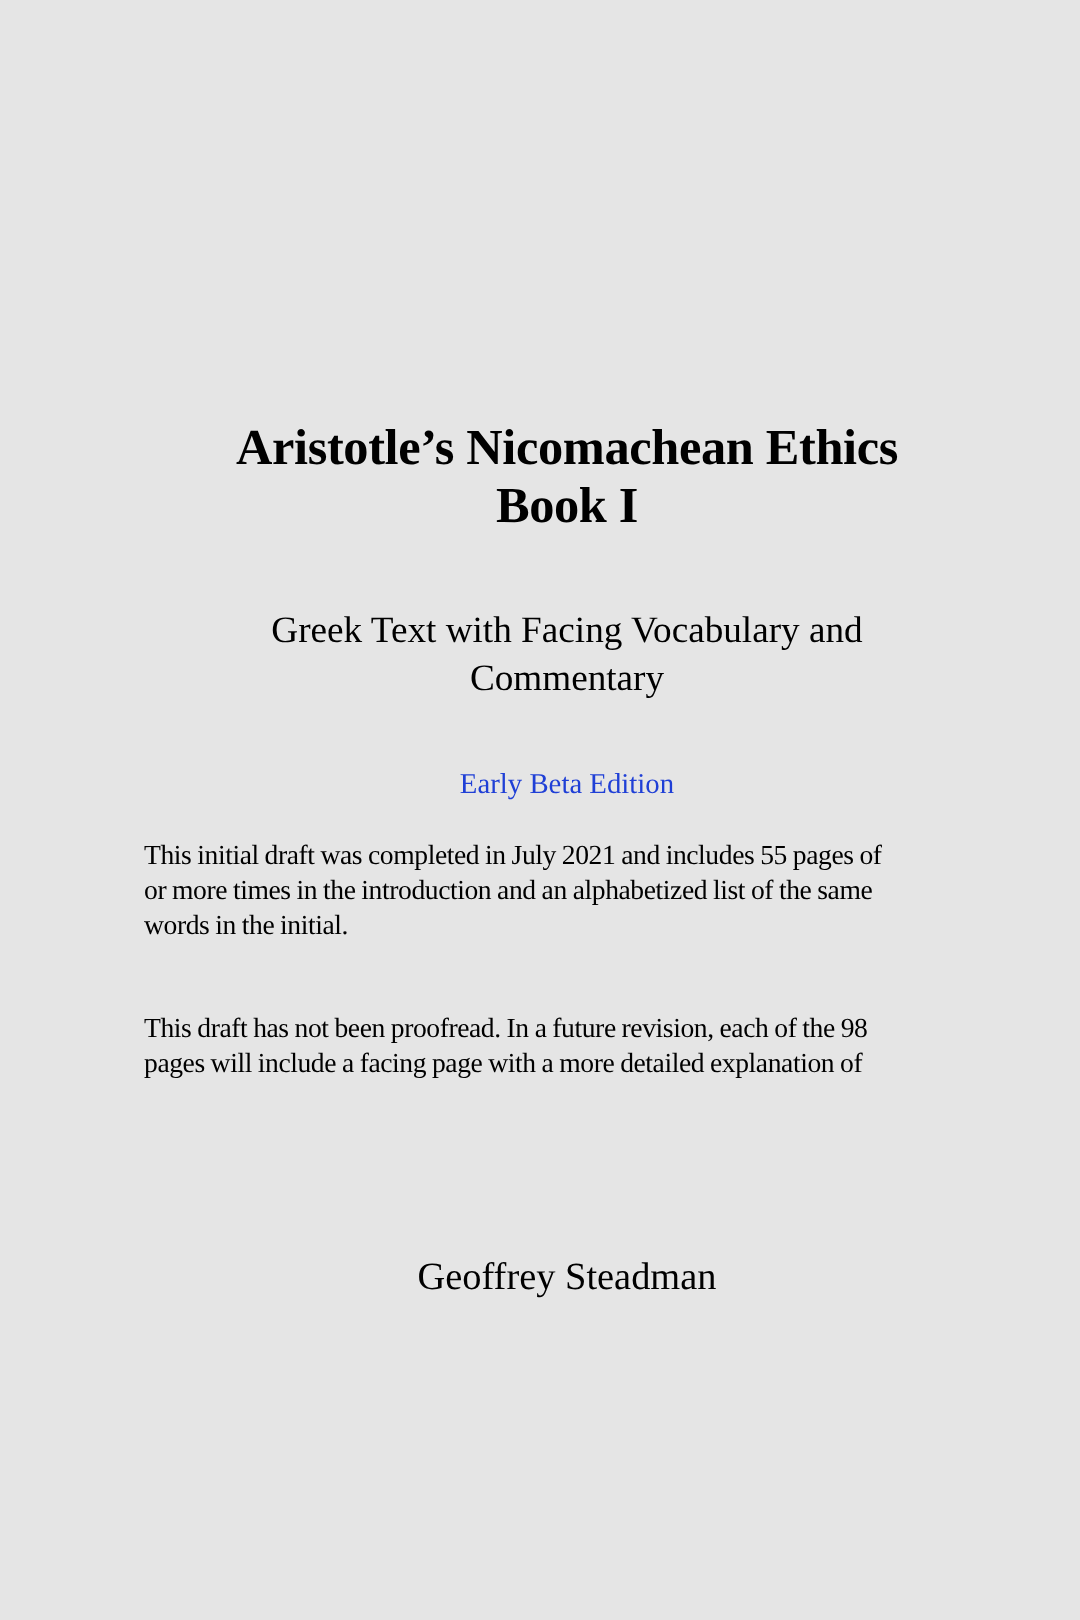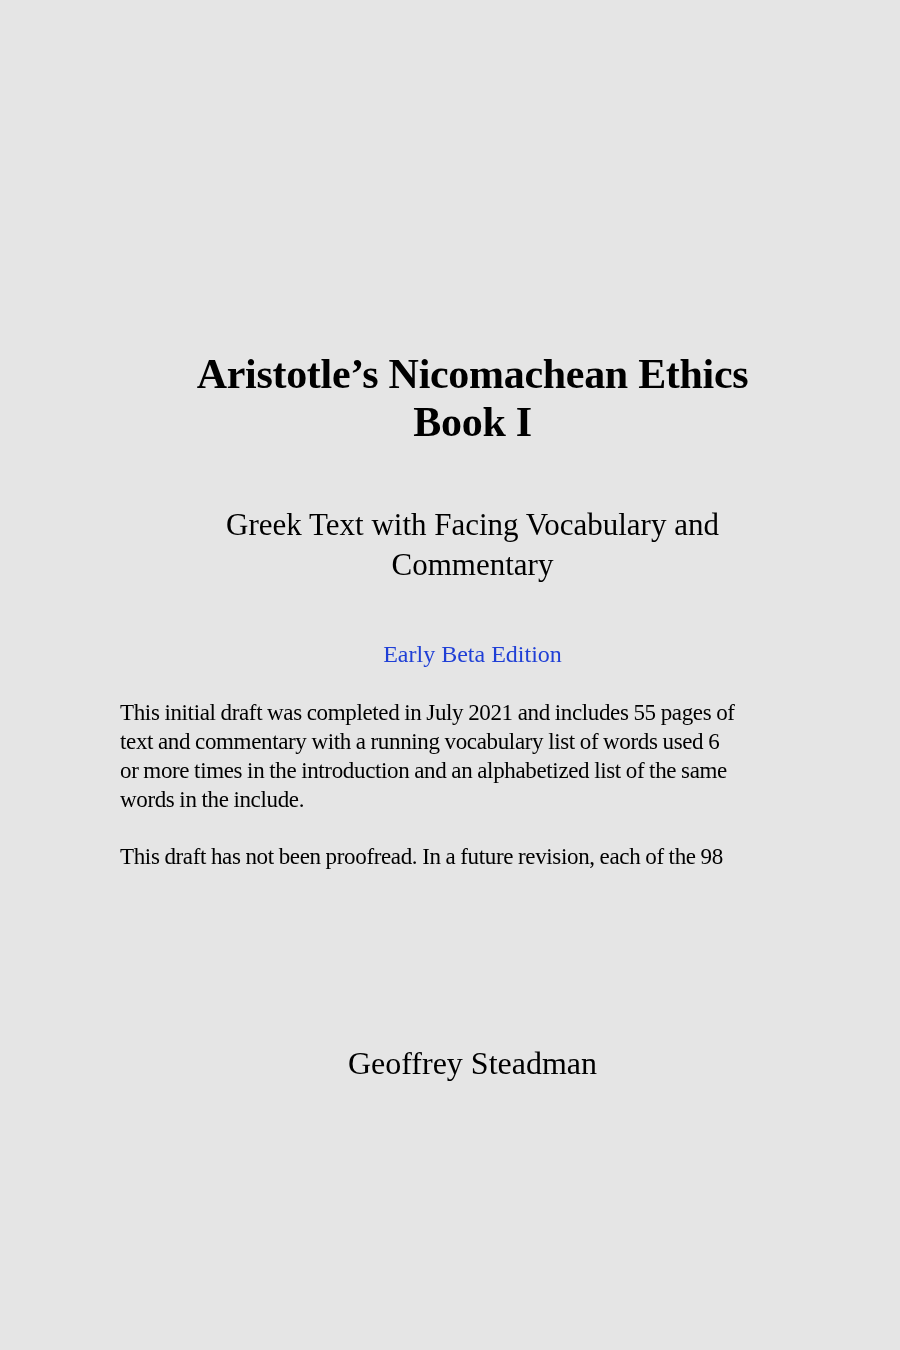--- a/index.html
+++ b/index.html
@@ -94,24 +94,24 @@
 
   <div class="subtitle-block">
     <p class="subtitle-line">Greek Text with Facing Vocabulary and</p>
     <p class="subtitle-line">Commentary</p>
   </div>
 
   <div class="edition" id="edition" style="color: rgb(31, 63, 214);">Early Beta Edition</div>
 
   <div class="para para1">
     <span class="para-line">This initial draft was completed in July 2021 and includes 55 pages of</span>
-    <span class="para-line">text and commentary with a running vocabulary list of words used 6</span>
     <span class="para-line">or more times in the introduction and an alphabetized list of the same</span>
-    <span class="para-line">words in the include.</span>
+    <span class="para-line">words in the initial.</span>
   </div>
 
   <div class="para para2">
     <span class="para-line">This draft has not been proofread. In a future revision, each of the 98</span>
+    <span class="para-line">pages will include a facing page with a more detailed explanation of</span>
   </div>
 
   <div class="author">Geoffrey Steadman</div>
 
 </div>
 
 </body></html>

